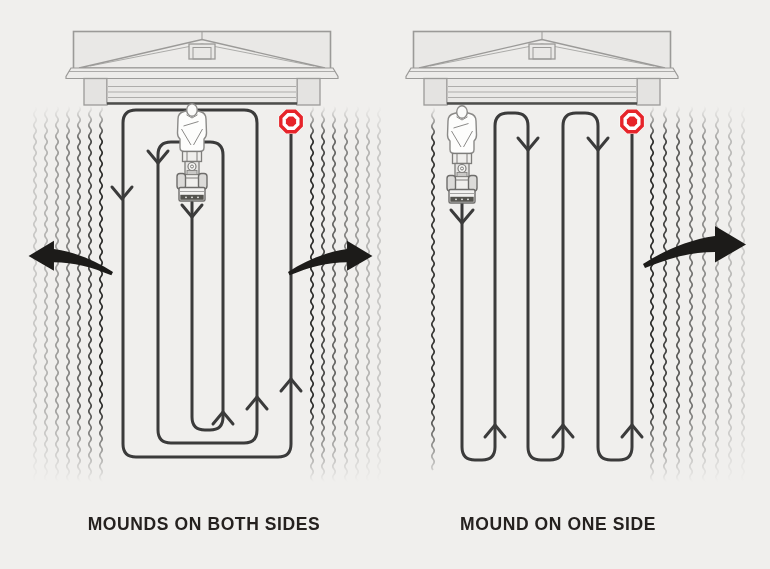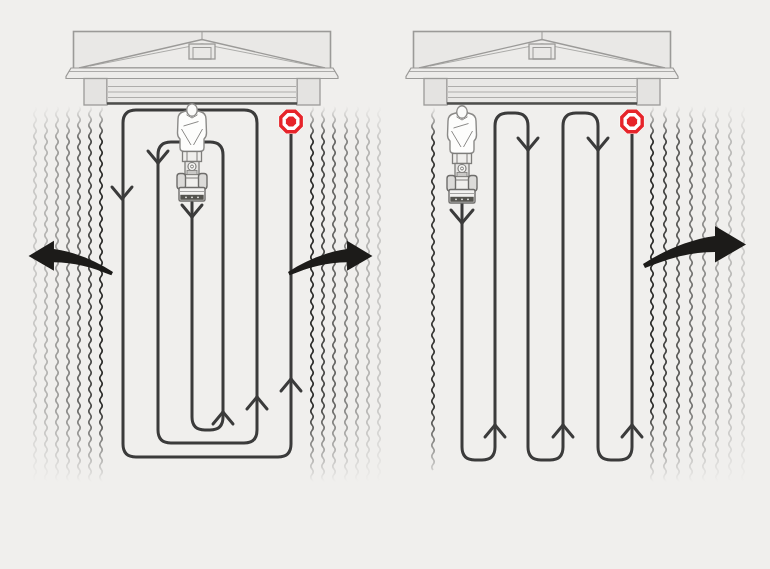--- a/index.html
+++ b/index.html
@@ -154,14 +154,16 @@
     </g>
 
     <use href="#swoosh" transform="translate(643 264)"></use>
 
     <use href="#garage" x="412" y="30"></use>
     <use href="#marker" x="632" y="121.5"></use>
     <use href="#operator" x="444" y="104"></use>
   </g>
 </svg>
 
+<div class="caption caption-left">MOUNDS ON BOTH SIDES</div>
+<div class="caption caption-right">MOUND ON ONE SIDE</div>
 
 </div>
 
 </body></html>

